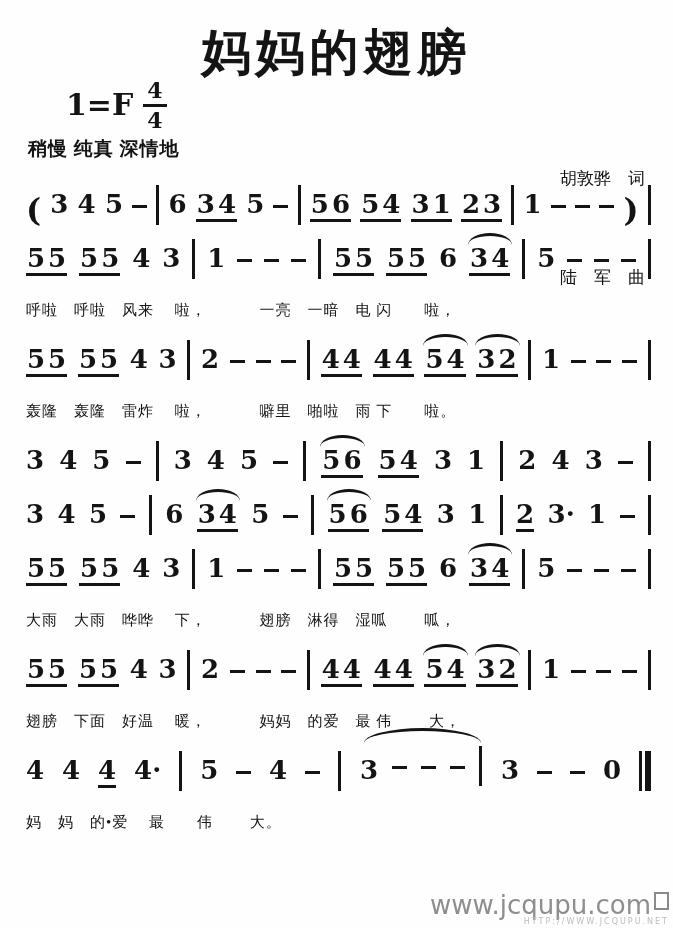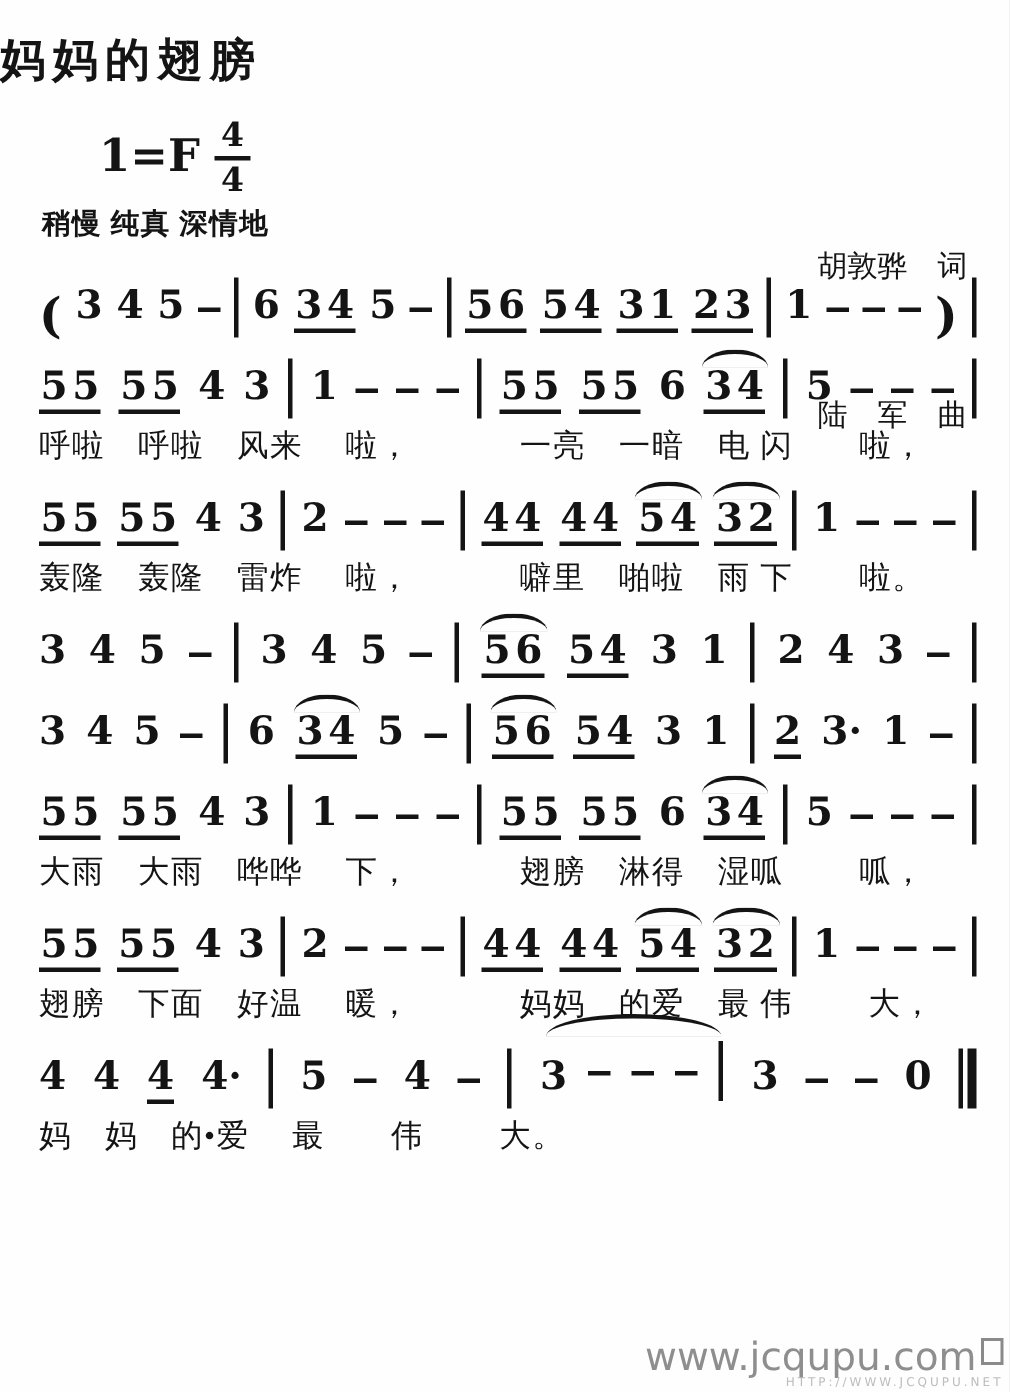--- a/index.html
+++ b/index.html
@@ -4,32 +4,32 @@
 <style>
   html,body{margin:0;padding:0;background:#e8e8e8;}
   .sheet{
     position:relative;width:673px;height:928px;background:#fefefe;
     font-family:"Liberation Serif","DejaVu Serif",serif;color:#141414;
     overflow:hidden;margin:0 auto;
   }
   
   .title{
     position:absolute;top:20px;left:0;right:0;margin:0;
-    font-size:30px;font-weight:bold;letter-spacing:5px;
+    text-align:center;font-size:49px;font-weight:bold;letter-spacing:5px;
   }
   .keysig{
     position:absolute;left:26px;top:78px;display:flex;align-items:center;
     font-weight:bold;font-size:30px;font-family:"DejaVu Serif",serif;margin-left:40px;
   }
   .meter{display:flex;flex-direction:column;align-items:center;margin-left:10px;
          font-size:22px;line-height:1;font-weight:bold;}
   .meter .num{border-bottom:3px solid #141414;padding:1px 4px 3px;}
   .meter .den{padding-top:2px;}
   .tempo{position:absolute;left:28px;top:136px;font-size:19px;font-weight:bold;letter-spacing:1px;}
-  .credits{position:absolute;right:28px;top:96px;font-size:20px;line-height:33px;text-align:right;white-space:pre;}
+  .credits{position:absolute;right:28px;top:96px;font-size:17px;line-height:33px;text-align:right;white-space:pre;}
   
   .music{position:absolute;top:168px;left:26px;right:22px;}
   .mline{margin-bottom:10px;}
   .mline.no-lyrics{margin-bottom:4px;}
   .notes{
     position:relative;display:flex;justify-content:space-between;align-items:flex-end;
     height:40px;margin-top:14px;
   }
   .note{
     font-family:"DejaVu Serif",serif;font-weight:bold;font-size:26px;line-height:1;
@@ -46,21 +46,21 @@
     pointer-events:none;
   }
   .grp.wide .arc{top:-15px;height:12px;left:5px;right:2px;}
   .dash{width:15px;height:3px;background:#141414;margin-bottom:14px;}
   .bar{width:3px;height:40px;background:#141414;position:relative;top:3px;}
   .fbar{display:flex;align-items:flex-end;gap:3px;position:relative;top:3px;}
   .fbar .thin{width:3px;height:40px;background:#141414;}
   .fbar .thick{width:6px;height:40px;background:#141414;}
   .paren{font-size:32px;font-weight:bold;line-height:1;position:relative;top:4px;
          font-family:"DejaVu Serif",serif;}
-  .lyrics{font-size:21px;line-height:26px;margin-top:8px;letter-spacing:1px;white-space:pre;}
+  .lyrics{font-size:15px;line-height:26px;margin-top:21px;letter-spacing:1px;white-space:pre;}
   
   .watermark{
     position:absolute;right:4px;bottom:2px;text-align:right;
     font-family:"DejaVu Sans","Liberation Sans",sans-serif;
     margin-top:16px;
   }
   .wm-main{display:flex;align-items:center;justify-content:flex-end;gap:3px;
            font-size:26px;color:#8e8e8e;}
   .wm-box{display:inline-block;width:11px;height:14px;border:2px solid #8a8a8a;margin-bottom:8px;}
   .wm-sub{font-size:8px;letter-spacing:2px;color:#bdbdbd;margin-top:-3px;}

